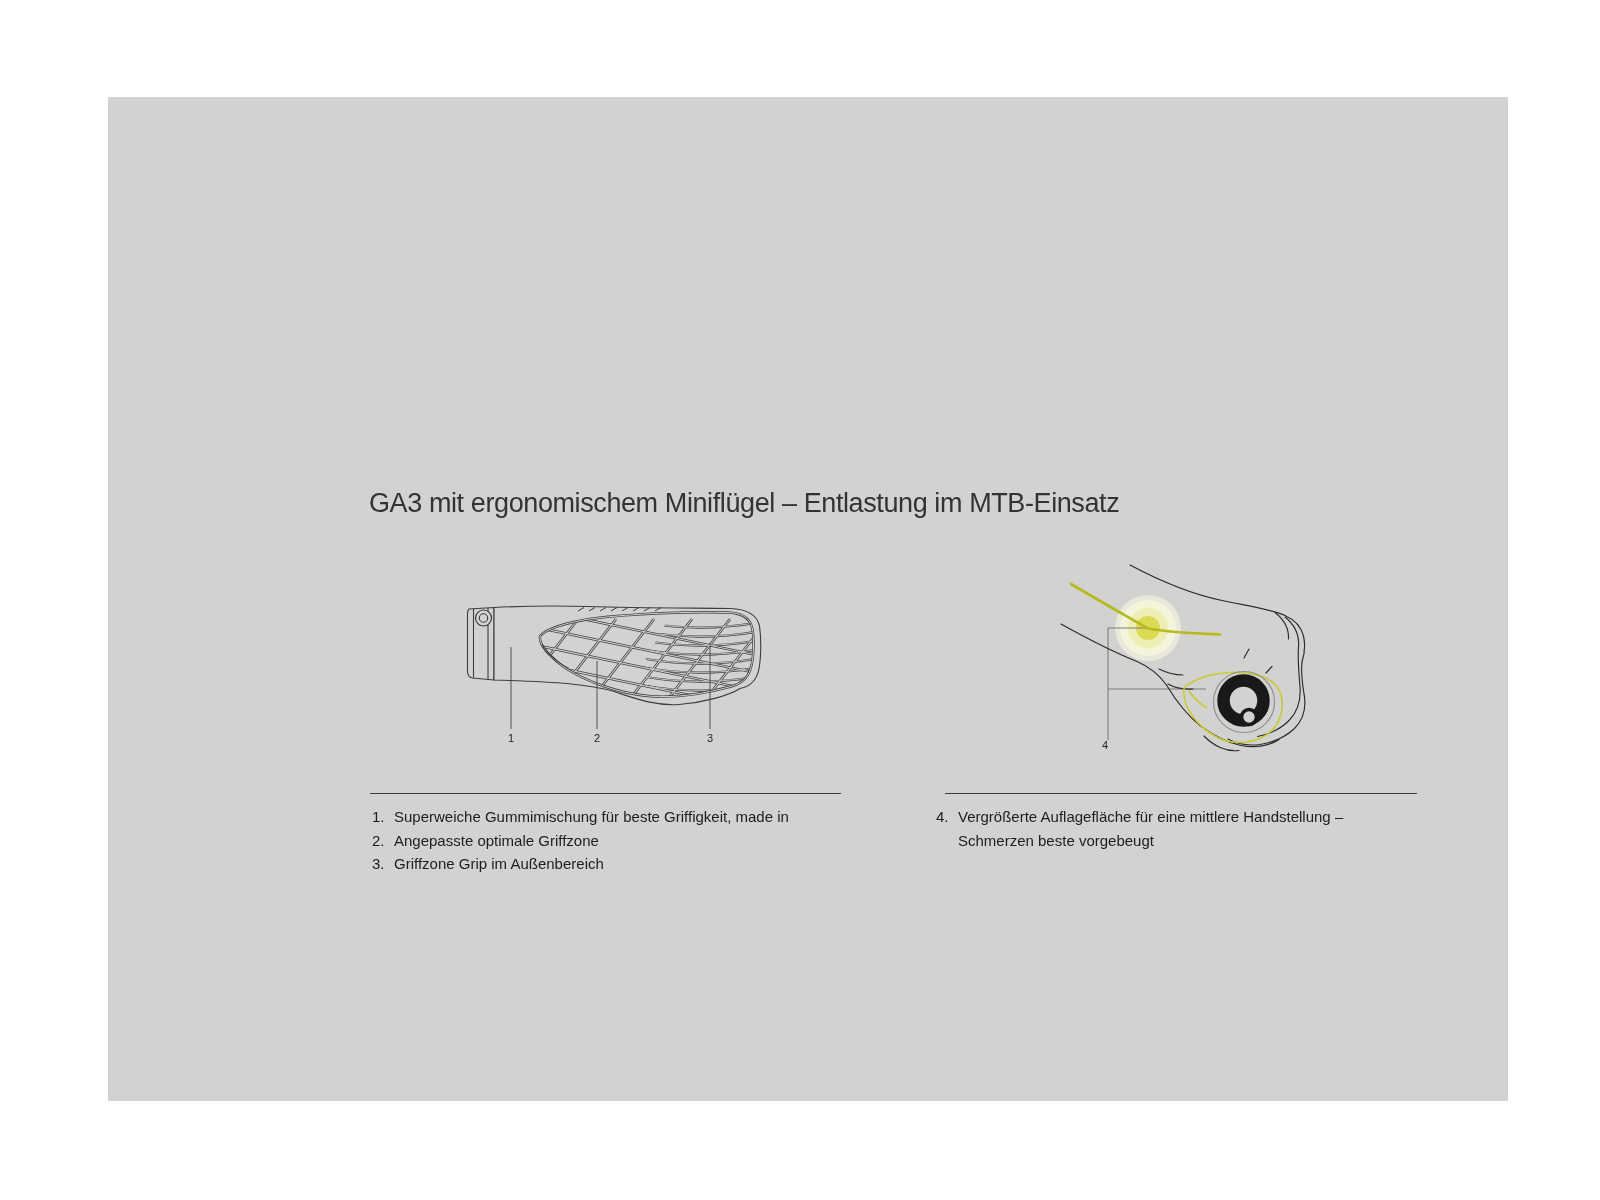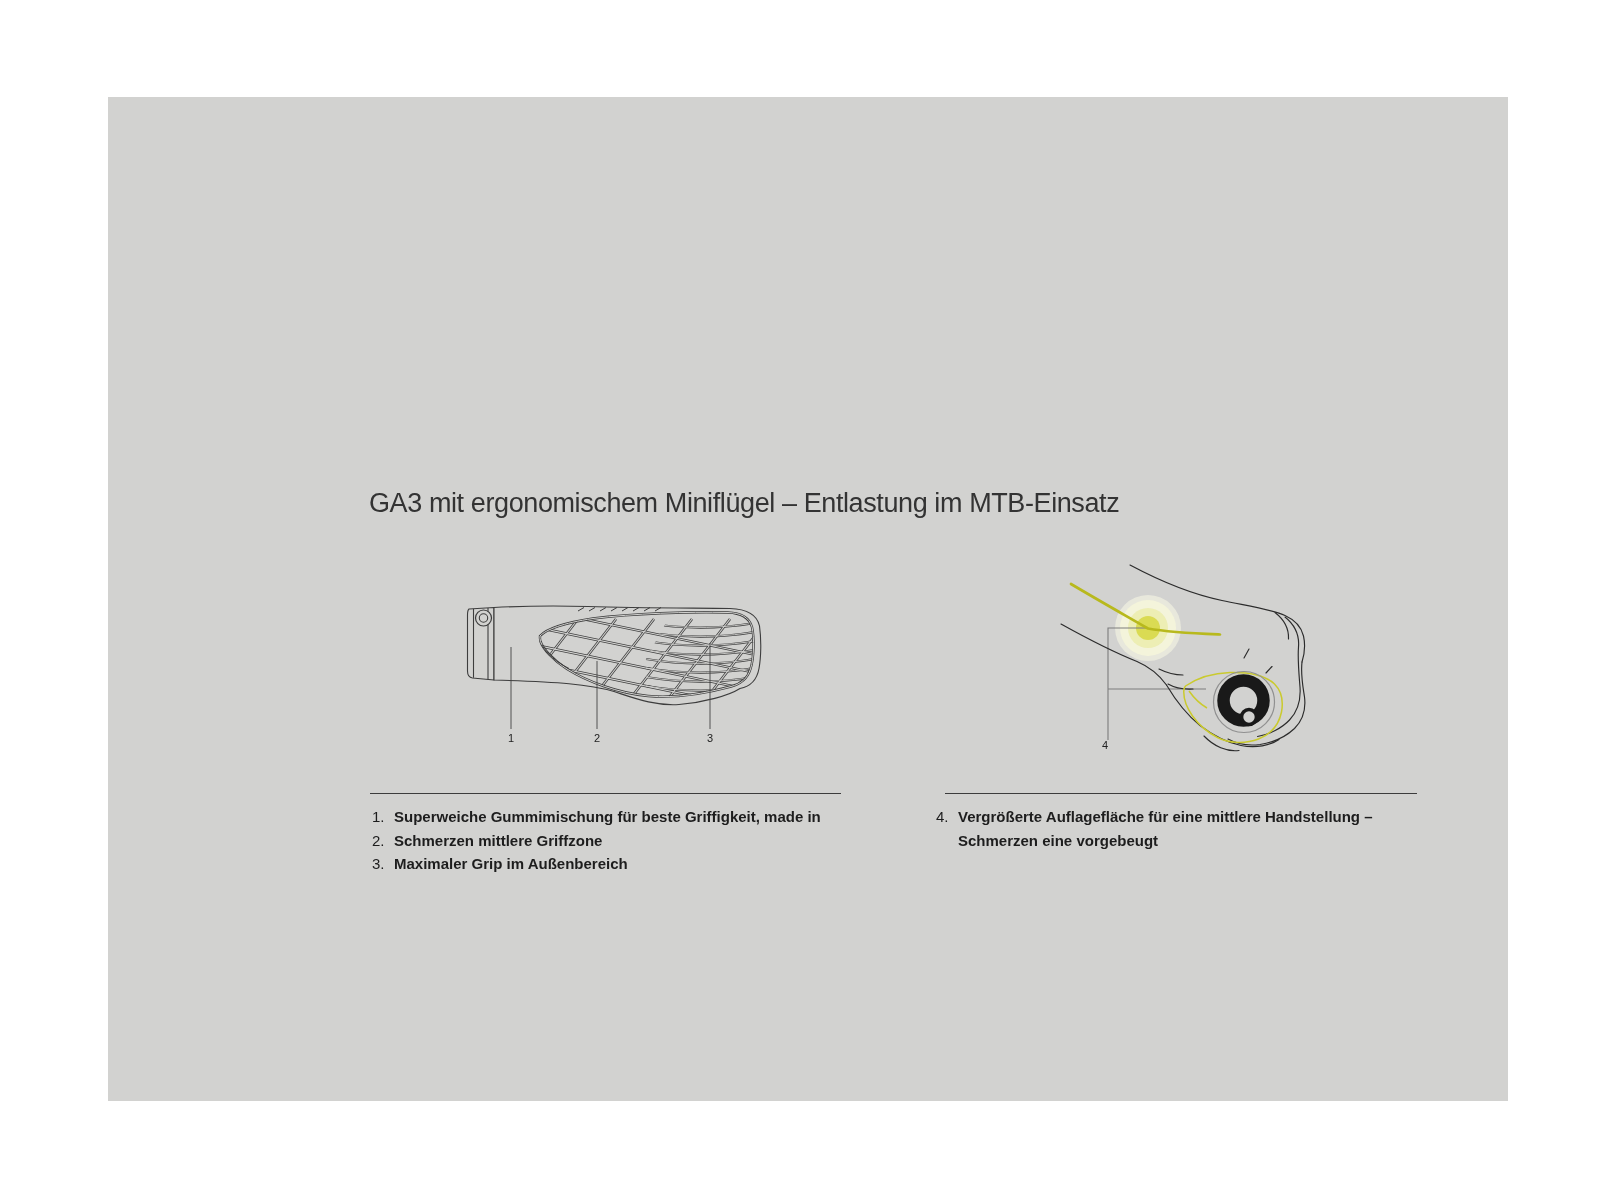--- a/index.html
+++ b/index.html
@@ -21,21 +21,21 @@
   .fig-grip{left:340px;top:480px;width:320px;height:170px;}
   .fig-hand{left:900px;top:440px;width:420px;height:220px;}
   .divider{position:absolute;top:696px;height:1px;background:#3c3c3c;}
   .divider-left{left:262px;width:471px;}
   .divider-right{left:837px;width:472px;}
   .features{position:absolute;top:708px;color:#1d1d1d;font-size:15px;line-height:23.5px;}
   .features-left{left:264px;width:500px;}
   .features-right{left:828px;width:500px;}
   .feat-item{display:flex;}
   .feat-num{width:22px;flex:0 0 22px;}
-  .feat-line{display:block;font-weight:bold;}
+  .feat-line{display:block;}
   svg text{font-family:"Liberation Sans", sans-serif;font-size:11px;fill:#222222;}
 </style>
 </head>
 <body>
 
 <div class="canvas">
   <div class="slide">
 
     <h1 class="page-title">GA3 mit ergonomischem Miniflügel – Entlastung im MTB-Einsatz</h1>
 
@@ -181,37 +181,37 @@
     <div class="features features-left">
       <div class="feat-item">
         <span class="feat-num">1.</span>
         <span class="feat-lines">
           <span class="feat-line">Superweiche Gummimischung für beste Griffigkeit, made in</span>
         </span>
       </div>
       <div class="feat-item">
         <span class="feat-num">2.</span>
         <span class="feat-lines">
-          <span class="feat-line">Schmerzen mittlere Griffzone</span>
+          <span class="feat-line">Angepasste optimale Griffzone</span>
           <span class="feat-line"></span>
         </span>
       </div>
       <div class="feat-item">
         <span class="feat-num">3.</span>
         <span class="feat-lines">
-          <span class="feat-line">Maximaler Grip im Außenbereich</span>
+          <span class="feat-line">Griffzone Grip im Außenbereich</span>
           <span class="feat-line"></span>
         </span>
       </div>
     </div>
 
     <div class="features features-right">
       <div class="feat-item">
         <span class="feat-num">4.</span>
         <span class="feat-lines">
           <span class="feat-line">Vergrößerte Auflagefläche für eine mittlere Handstellung –</span>
-          <span class="feat-line">Schmerzen eine vorgebeugt</span>
+          <span class="feat-line">Schmerzen beste vorgebeugt</span>
         </span>
       </div>
     </div>
 
   </div>
 </div>
 
 </body></html>

